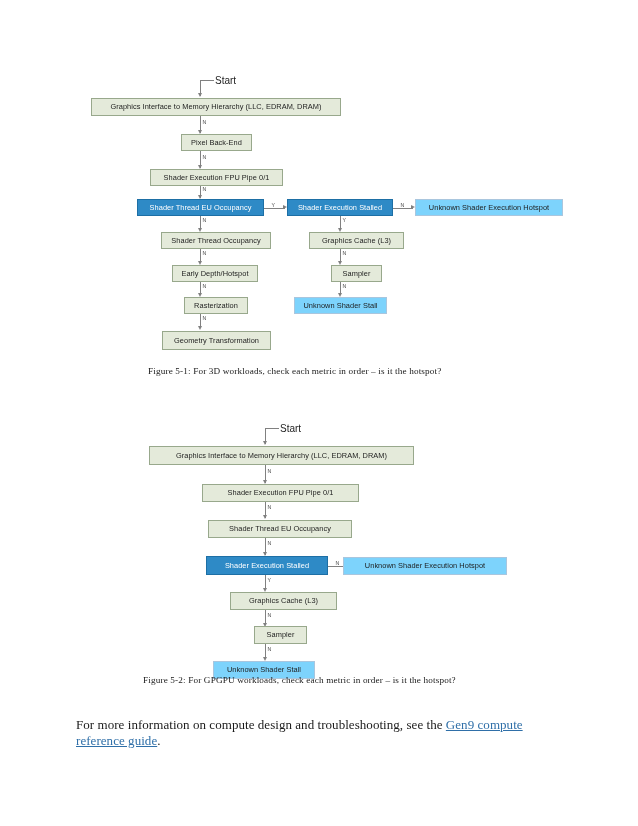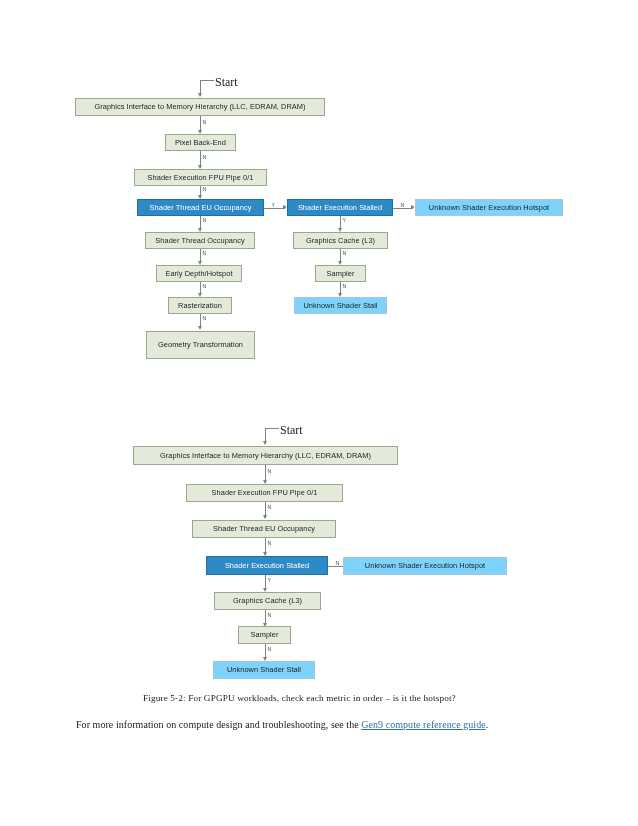--- a/index.html
+++ b/index.html
@@ -37,20 +37,21 @@
     letter-spacing: 0.05px;
     white-space: nowrap;
     border-width: 1px;
     border-style: solid;
     padding: 0 5px;
   }
   .node.green {
     background: #e4eada;
     border-color: #98a88c;
     color: #1d1d1d;
+    margin-left: 16px;
   }
   .node.blue {
     background: #2e8ac6;
     border-color: #1d6fa5;
     color: #ffffff;
   }
   .node.pale {
     background: #7dd3fc;
     border-color: #a9c6de;
     color: #1d1d1d;
@@ -87,40 +88,40 @@
     position: absolute;
     font-family: "Liberation Sans", sans-serif;
     font-size: 5.2px;
     color: #4a4a4a;
     line-height: 1;
     background: #ffffff;
     padding: 0 0.5px;
   }
   .start-label {
     position: absolute;
-    font-family: Liberation Serif, serif;
-    font-size: 12px;
+    font-family: Liberation Sans, sans-serif;
+    font-size: 10px;
     color: #1d1d1d;
     line-height: 1;
     white-space: nowrap;
   }
 
   
   .caption {
     position: absolute;
     font-family: "Liberation Serif", serif;
     font-size: 9.2px;
     color: #1a1a1a;
     white-space: nowrap;
     letter-spacing: 0.15px;
   }
   .body-para {
     position: absolute;
     font-family: "Liberation Serif", serif;
-    font-size: 10px;
+    font-size: 13px;
     line-height: 15.5px;
     color: #1a1a1a;
     letter-spacing: 0.05px;
   }
   .link {
     color: #2f6fa8;
     text-decoration: underline;
   }
 </style>
 </head>
@@ -200,23 +201,24 @@
     <div class="vline" style="left:200px; top:282px; height:13px;"></div>
     <div class="arrow-down" style="left:197.5px; top:293px;"></div>
     <div class="edge-label" style="left:202px; top:284px;">N</div>
 
     <div class="node green" style="left:168px; top:297px; width:64px; height:17px;">Rasterization</div>
 
     <div class="vline" style="left:200px; top:314px; height:14px;"></div>
     <div class="arrow-down" style="left:197.5px; top:326px;"></div>
     <div class="edge-label" style="left:202px; top:316px;">N</div>
 
-    <div class="node green" style="left:146px; top:331px; width:109px; height:28px;">Geometry Transformation</div>
+    <div class="node green" style="left:146px; top:331px; width:109px; height:19px;">Geometry Transformation</div>
   </div>
 
+  <div class="caption" style="left:148px; top:366px;">Figure 5-1: For 3D workloads, check each metric in order – is it the hotspot?</div>
 
   <div class="diagram" style="left:0px; top:0px; width:638px; height:826px;">
 
     <div class="hline" style="left:265px; top:428px; width:14px;"></div>
     <div class="vline" style="left:265px; top:428px; height:16px;"></div>
     <div class="arrow-down" style="left:262.5px; top:441px;"></div>
     <div class="start-label" style="left:280px; top:424px;">Start</div>
 
     <div class="node green" style="left:133px; top:446px; width:265px; height:19px;">Graphics Interface to Memory Hierarchy (LLC, EDRAM, DRAM)</div>
 
@@ -256,17 +258,17 @@
 
     <div class="node green" style="left:238px; top:626px; width:53px; height:18px;">Sampler</div>
 
     <div class="vline" style="left:265px; top:644px; height:15px;"></div>
     <div class="arrow-down" style="left:262.5px; top:657px;"></div>
     <div class="edge-label" style="left:267px; top:647px;">N</div>
 
     <div class="node pale" style="left:213px; top:661px; width:102px; height:18px;">Unknown Shader Stall</div>
   </div>
 
-  <div class="caption" style="left:143px; top:693px;">Figure 5-2: For GPGPU workloads, check each metric in order – is it the hotspot?</div>
+  <div class="caption" style="left:143px; top:675px;">Figure 5-2: For GPGPU workloads, check each metric in order – is it the hotspot?</div>
 
   <div class="body-para" style="left:76px; top:717px; width:470px;"><span>For more information on compute design and troubleshooting, see the </span><a class="link" href="#">Gen9 compute reference guide</a><span>.</span></div>
 
 </div>
 
 </body></html>

